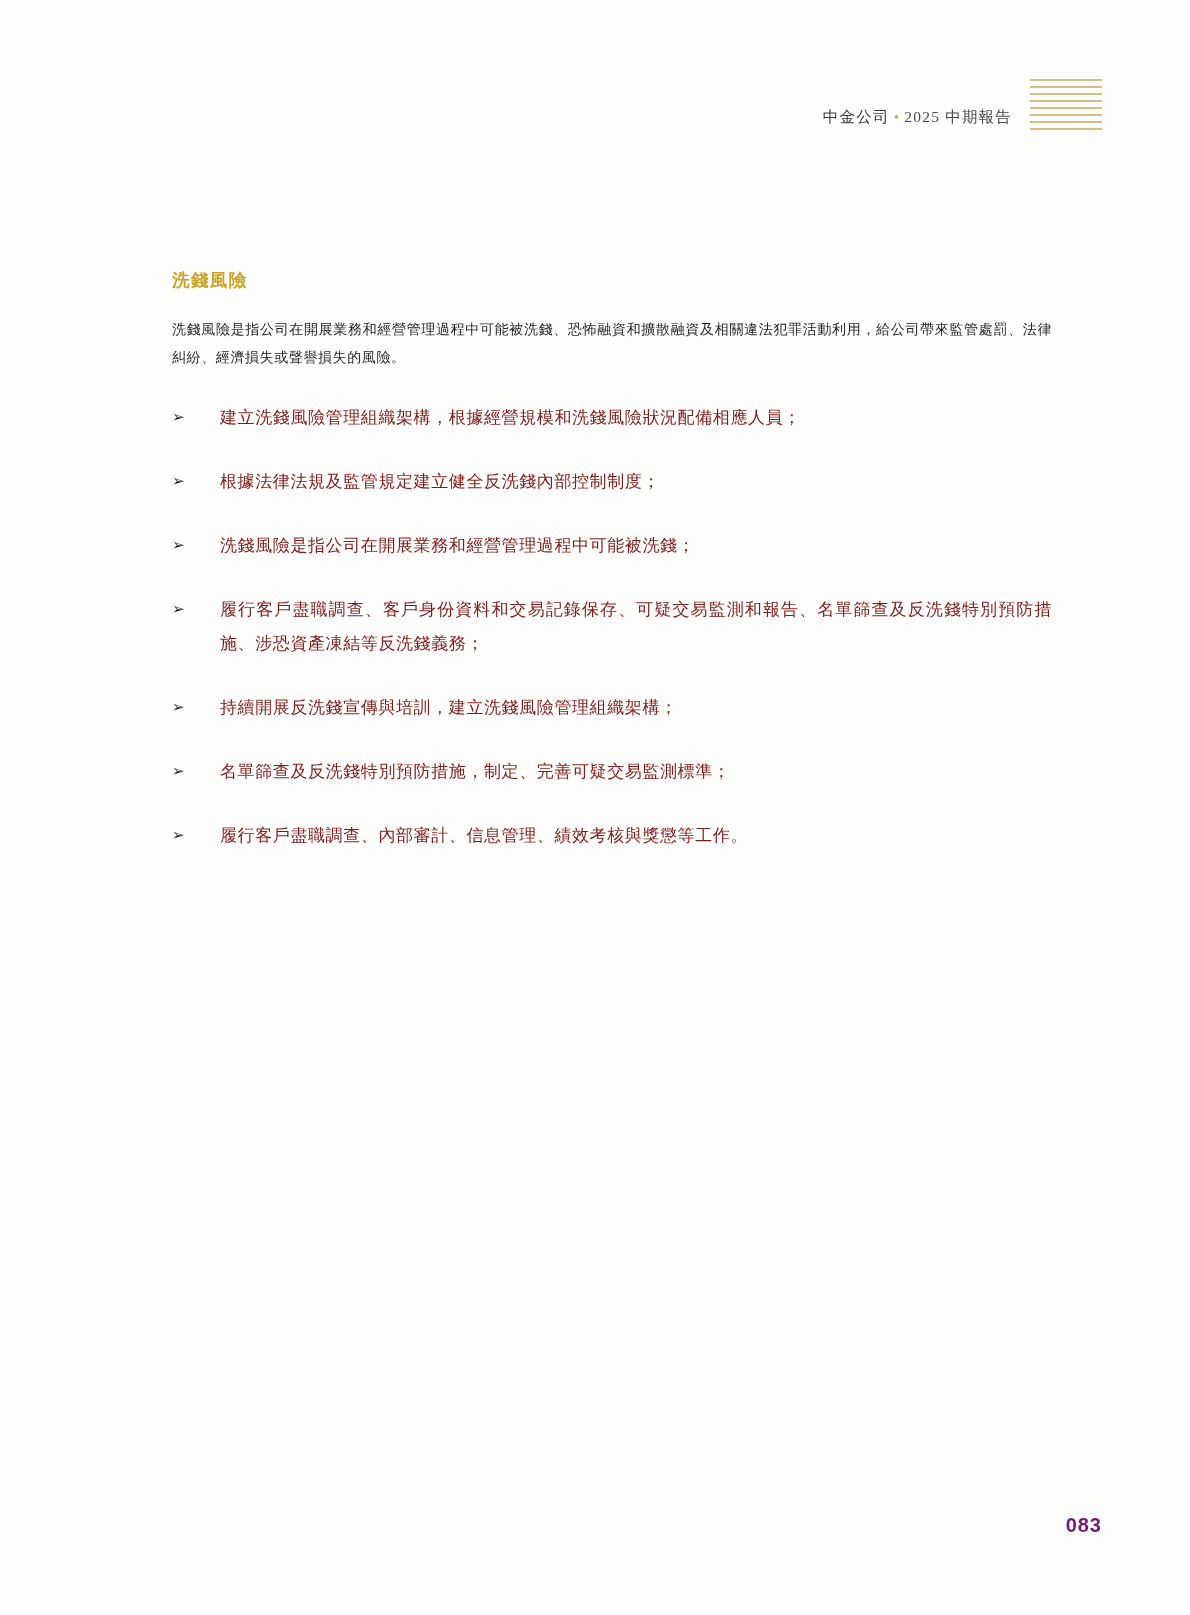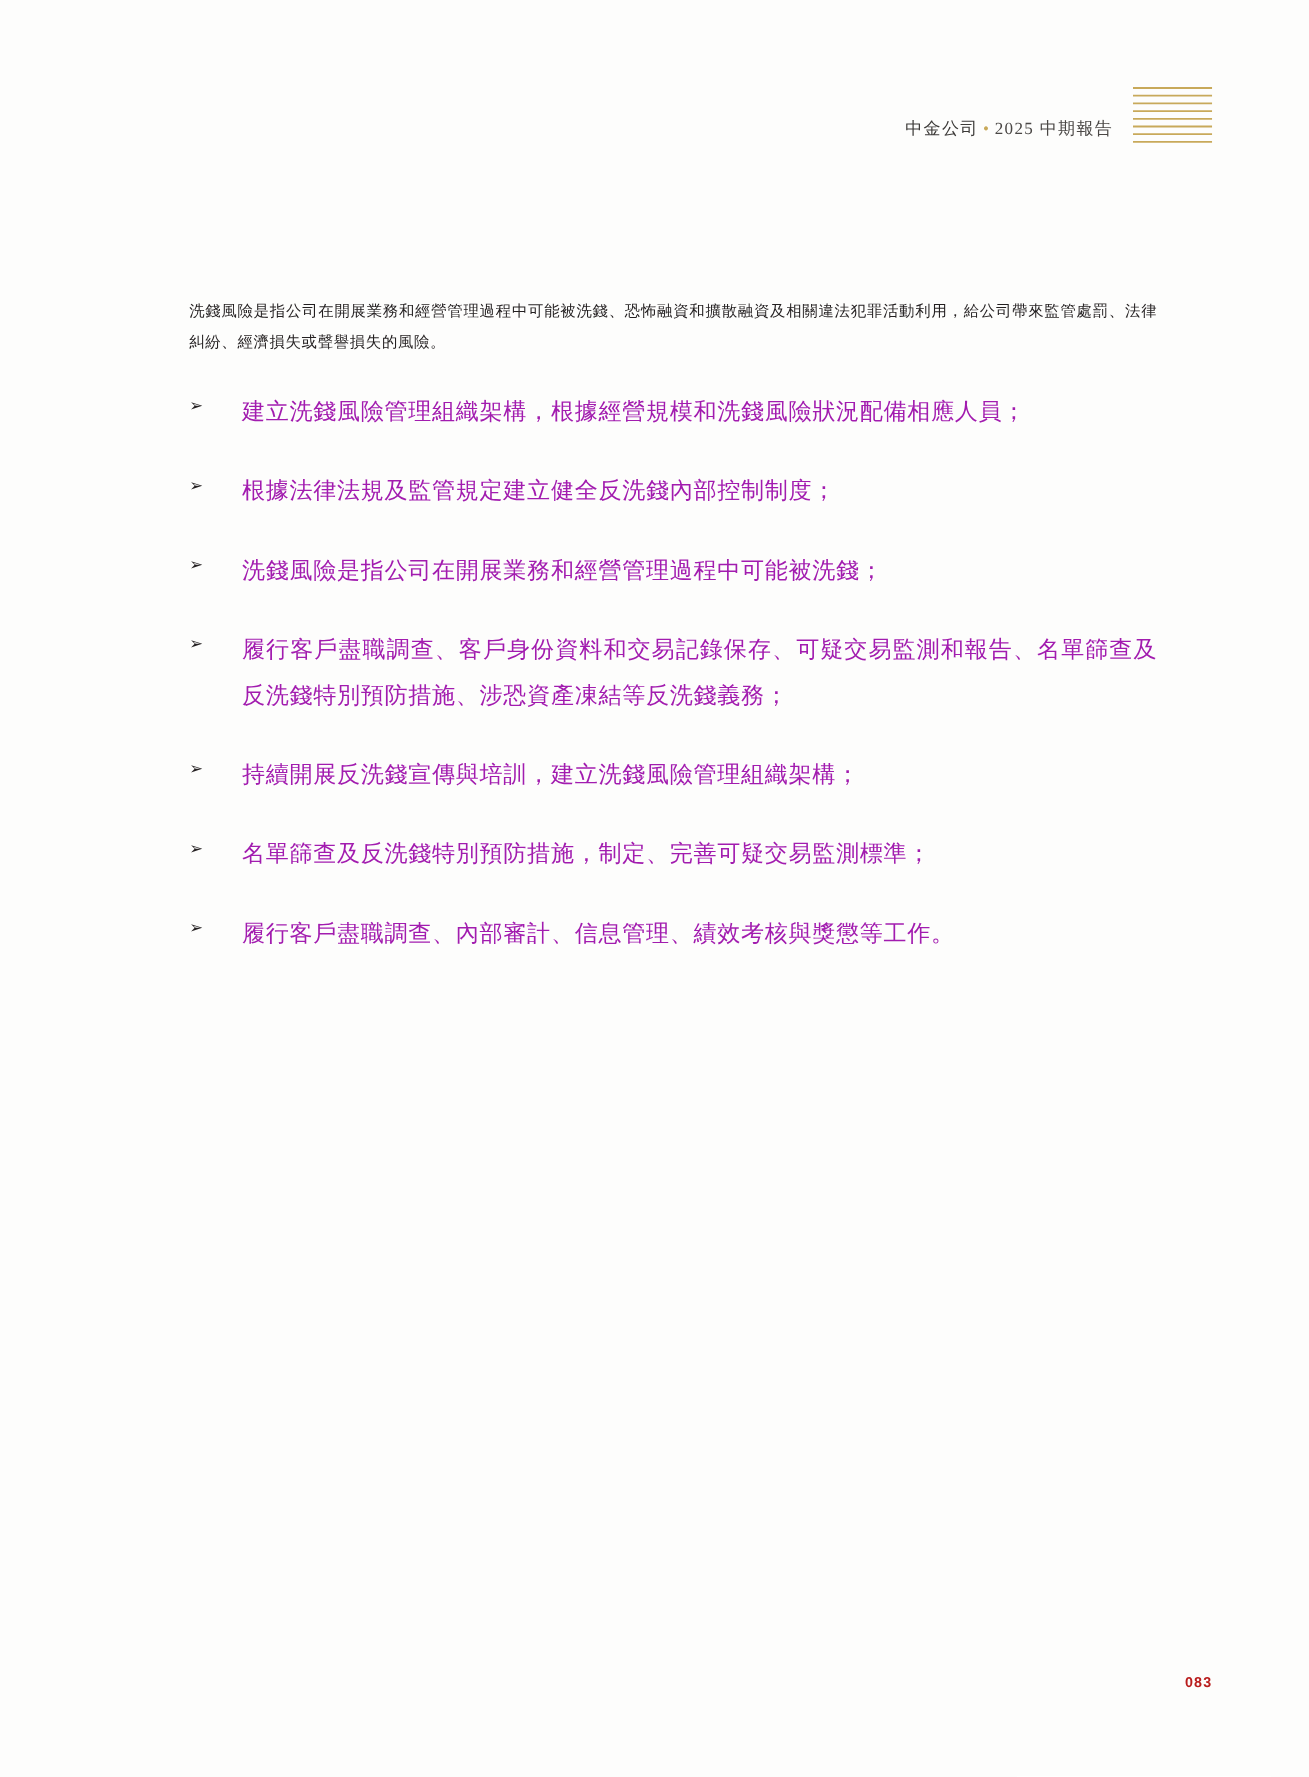--- a/index.html
+++ b/index.html
@@ -91,37 +91,37 @@
   .bullet-marker {
     width: 48px;
     flex: 0 0 48px;
     font-size: 15px;
     line-height: 2.0;
     color: #231f20;
     padding-top: 1px;
   }
   .bullet-text {
     flex: 1 1 auto;
-    font-size: 21px;
+    font-size: 17px;
     line-height: 2.0;
     letter-spacing: 0.6px;
     text-align: justify;
-    color: #a21caf;
+    color: #7f1d1d;
   }
 
   
   .page-number {
     position: absolute;
     right: 88px;
     bottom: 78px;
     font-family: "Liberation Sans", "DejaVu Sans", sans-serif;
-    font-size: 13px;
+    font-size: 20px;
     font-weight: bold;
     letter-spacing: 1px;
-    color: #b91c1c;
+    color: #701a75;
   }
 </style>
 </head>
 <body>
 
 <div class="page">
 
   <div class="header">
     <div class="header-text">
       <span>中金公司</span><span class="sep">•</span><span class="year">2025 中期報告</span>
@@ -135,20 +135,21 @@
         <line x1="0" y1="30" x2="72" y2="30"></line>
         <line x1="0" y1="37" x2="72" y2="37"></line>
         <line x1="0" y1="44" x2="72" y2="44"></line>
         <line x1="0" y1="51" x2="72" y2="51"></line>
       </g>
     </svg>
   </div>
 
   <div class="content">
 
+    <h2 class="section-title">洗錢風險</h2>
 
     <p class="para">洗錢風險是指公司在開展業務和經營管理過程中可能被洗錢、恐怖融資和擴散融資及相關違法犯罪活動利用，給公司帶來監管處罰、法律糾紛、經濟損失或聲譽損失的風險。</p>
 
     <ul class="bullet-list">
       <li class="bullet-item">
         <span class="bullet-marker">➢</span>
         <span class="bullet-text">建立洗錢風險管理組織架構，根據經營規模和洗錢風險狀況配備相應人員；</span>
       </li>
       <li class="bullet-item">
         <span class="bullet-marker">➢</span>

